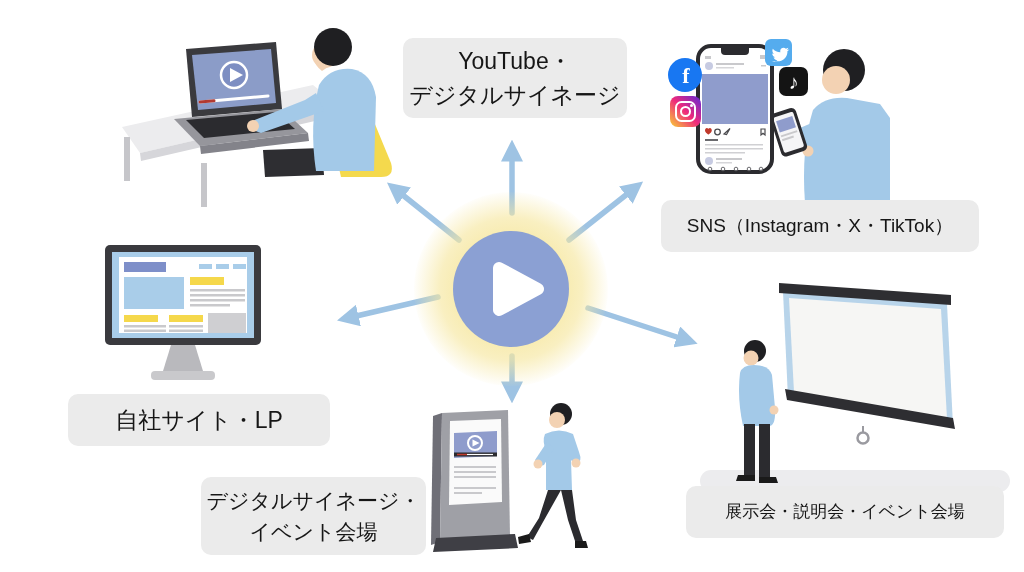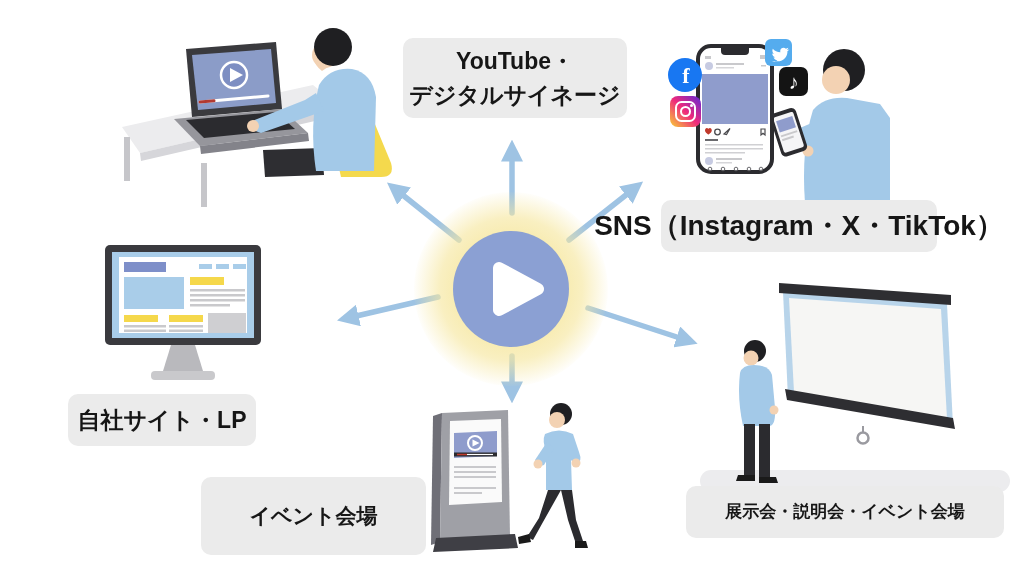--- a/index.html
+++ b/index.html
@@ -17,30 +17,30 @@
       rgba(246,231,160,0.0) 72%);
     border-radius:50%;
   }
   .hub{
     position:absolute;left:453px;top:231px;width:116px;height:116px;z-index:4;
     background:#8ba0d3;border-radius:50%;
     display:flex;align-items:center;justify-content:center;
   }
   .label{
     position:absolute;z-index:5;background:#ebebeb;border-radius:10px;
-    color:#161616;font-weight:700;
+    color:#161616;font-weight:400;
     display:flex;flex-direction:column;align-items:center;justify-content:center;
     text-align:center;line-height:1.5;
   }
   .label span{display:block;white-space:nowrap;}
   #label-youtube{left:403px;top:38px;width:224px;height:80px;font-size:23px;}
-  #label-sns{left:661px;top:200px;width:276px;height:52px;font-size:28px;}
+  #label-sns{left:661px;top:200px;width:318px;height:52px;font-size:19px;}
   #label-event{left:686px;top:486px;width:318px;height:52px;font-size:17px;}
   #label-signage{left:201px;top:477px;width:225px;height:78px;font-size:21px;}
-  #label-site{left:68px;top:394px;width:188px;height:52px;font-size:23px;}
+  #label-site{left:68px;top:394px;width:262px;height:52px;font-size:23px;}
 </style>
 </head>
 <body>
 
 <div id="canvas">
 
   <svg class="scene" style="left:100px;top:5px;z-index:1" width="300" height="210" viewBox="0 0 300 210">
     <g>
       <polygon points="22,122 213,80 240,102 40,148" fill="#ececee"></polygon>
       <polygon points="40,148 240,102 241,110 41,156" fill="#d6d6da"></polygon>
@@ -251,20 +251,21 @@
 
   <div class="label" id="label-sns">
     <span>SNS（Instagram・X・TikTok）</span>
   </div>
 
   <div class="label" id="label-event">
     <span>展示会・説明会・イベント会場</span>
   </div>
 
   <div class="label" id="label-signage">
+    <span>デジタルサイネージ・</span>
     <span>イベント会場</span>
   </div>
 
   <div class="label" id="label-site">
     <span>自社サイト・LP</span>
   </div>
 
 </div>
 
 </body></html>

